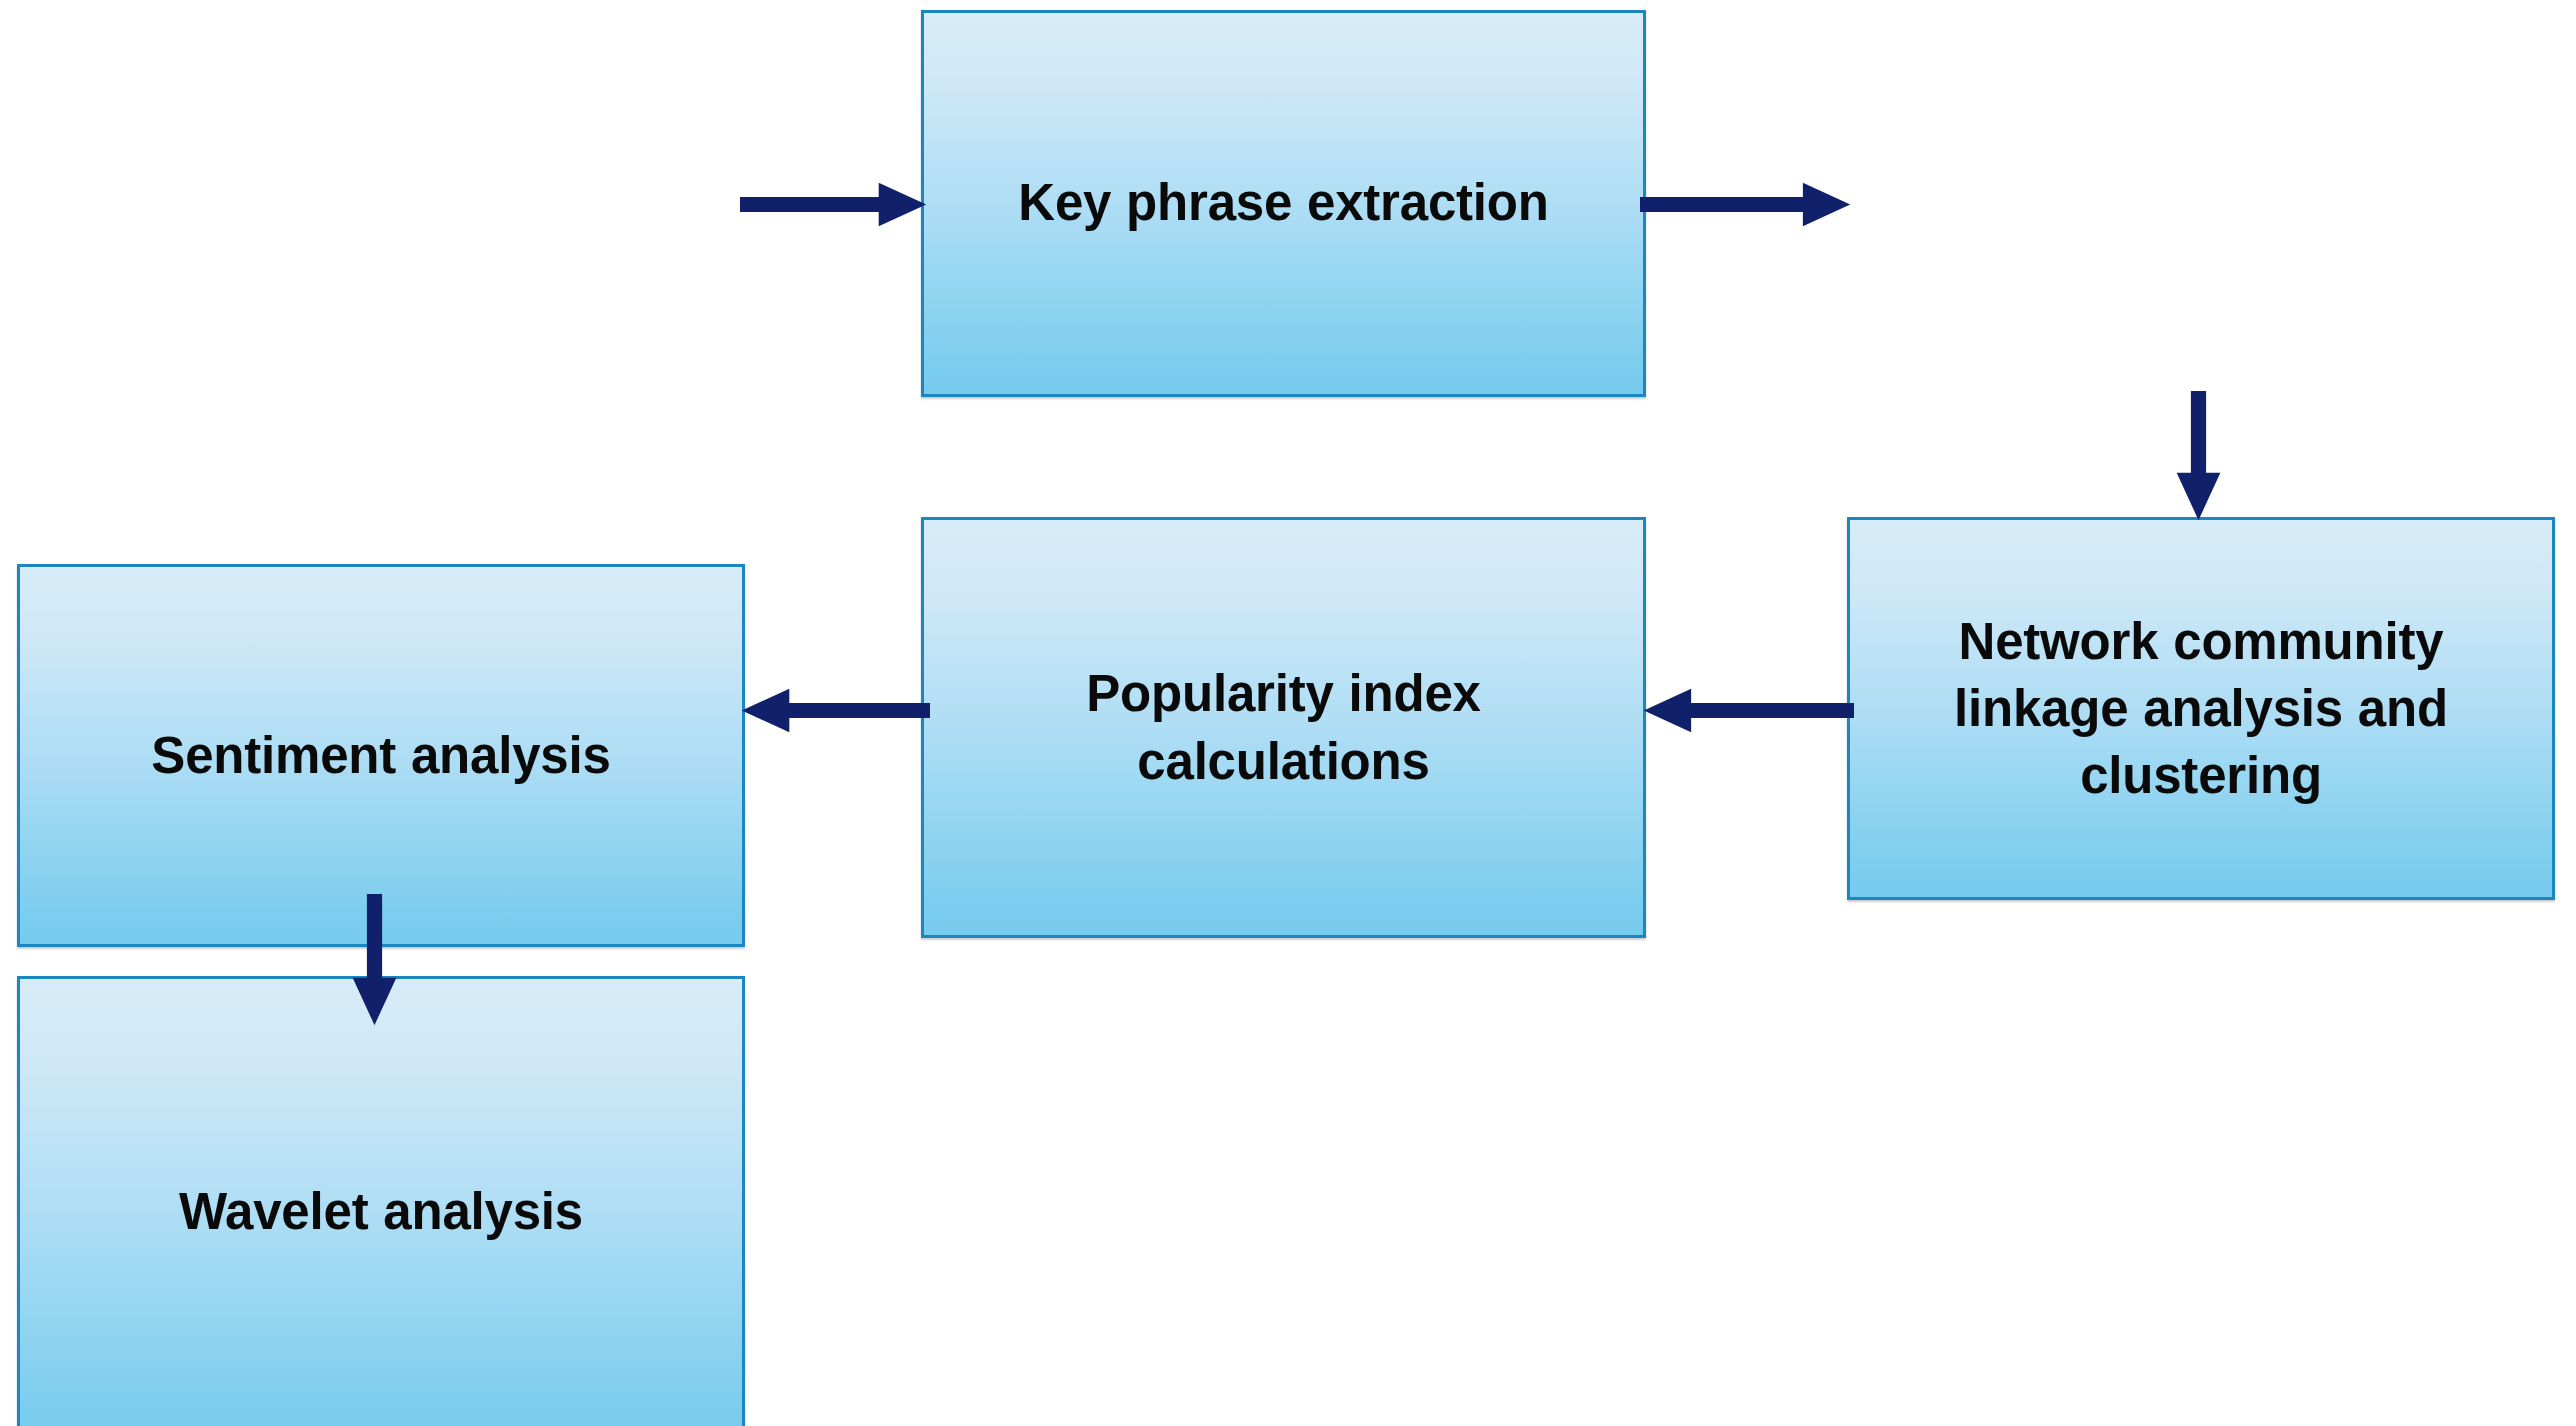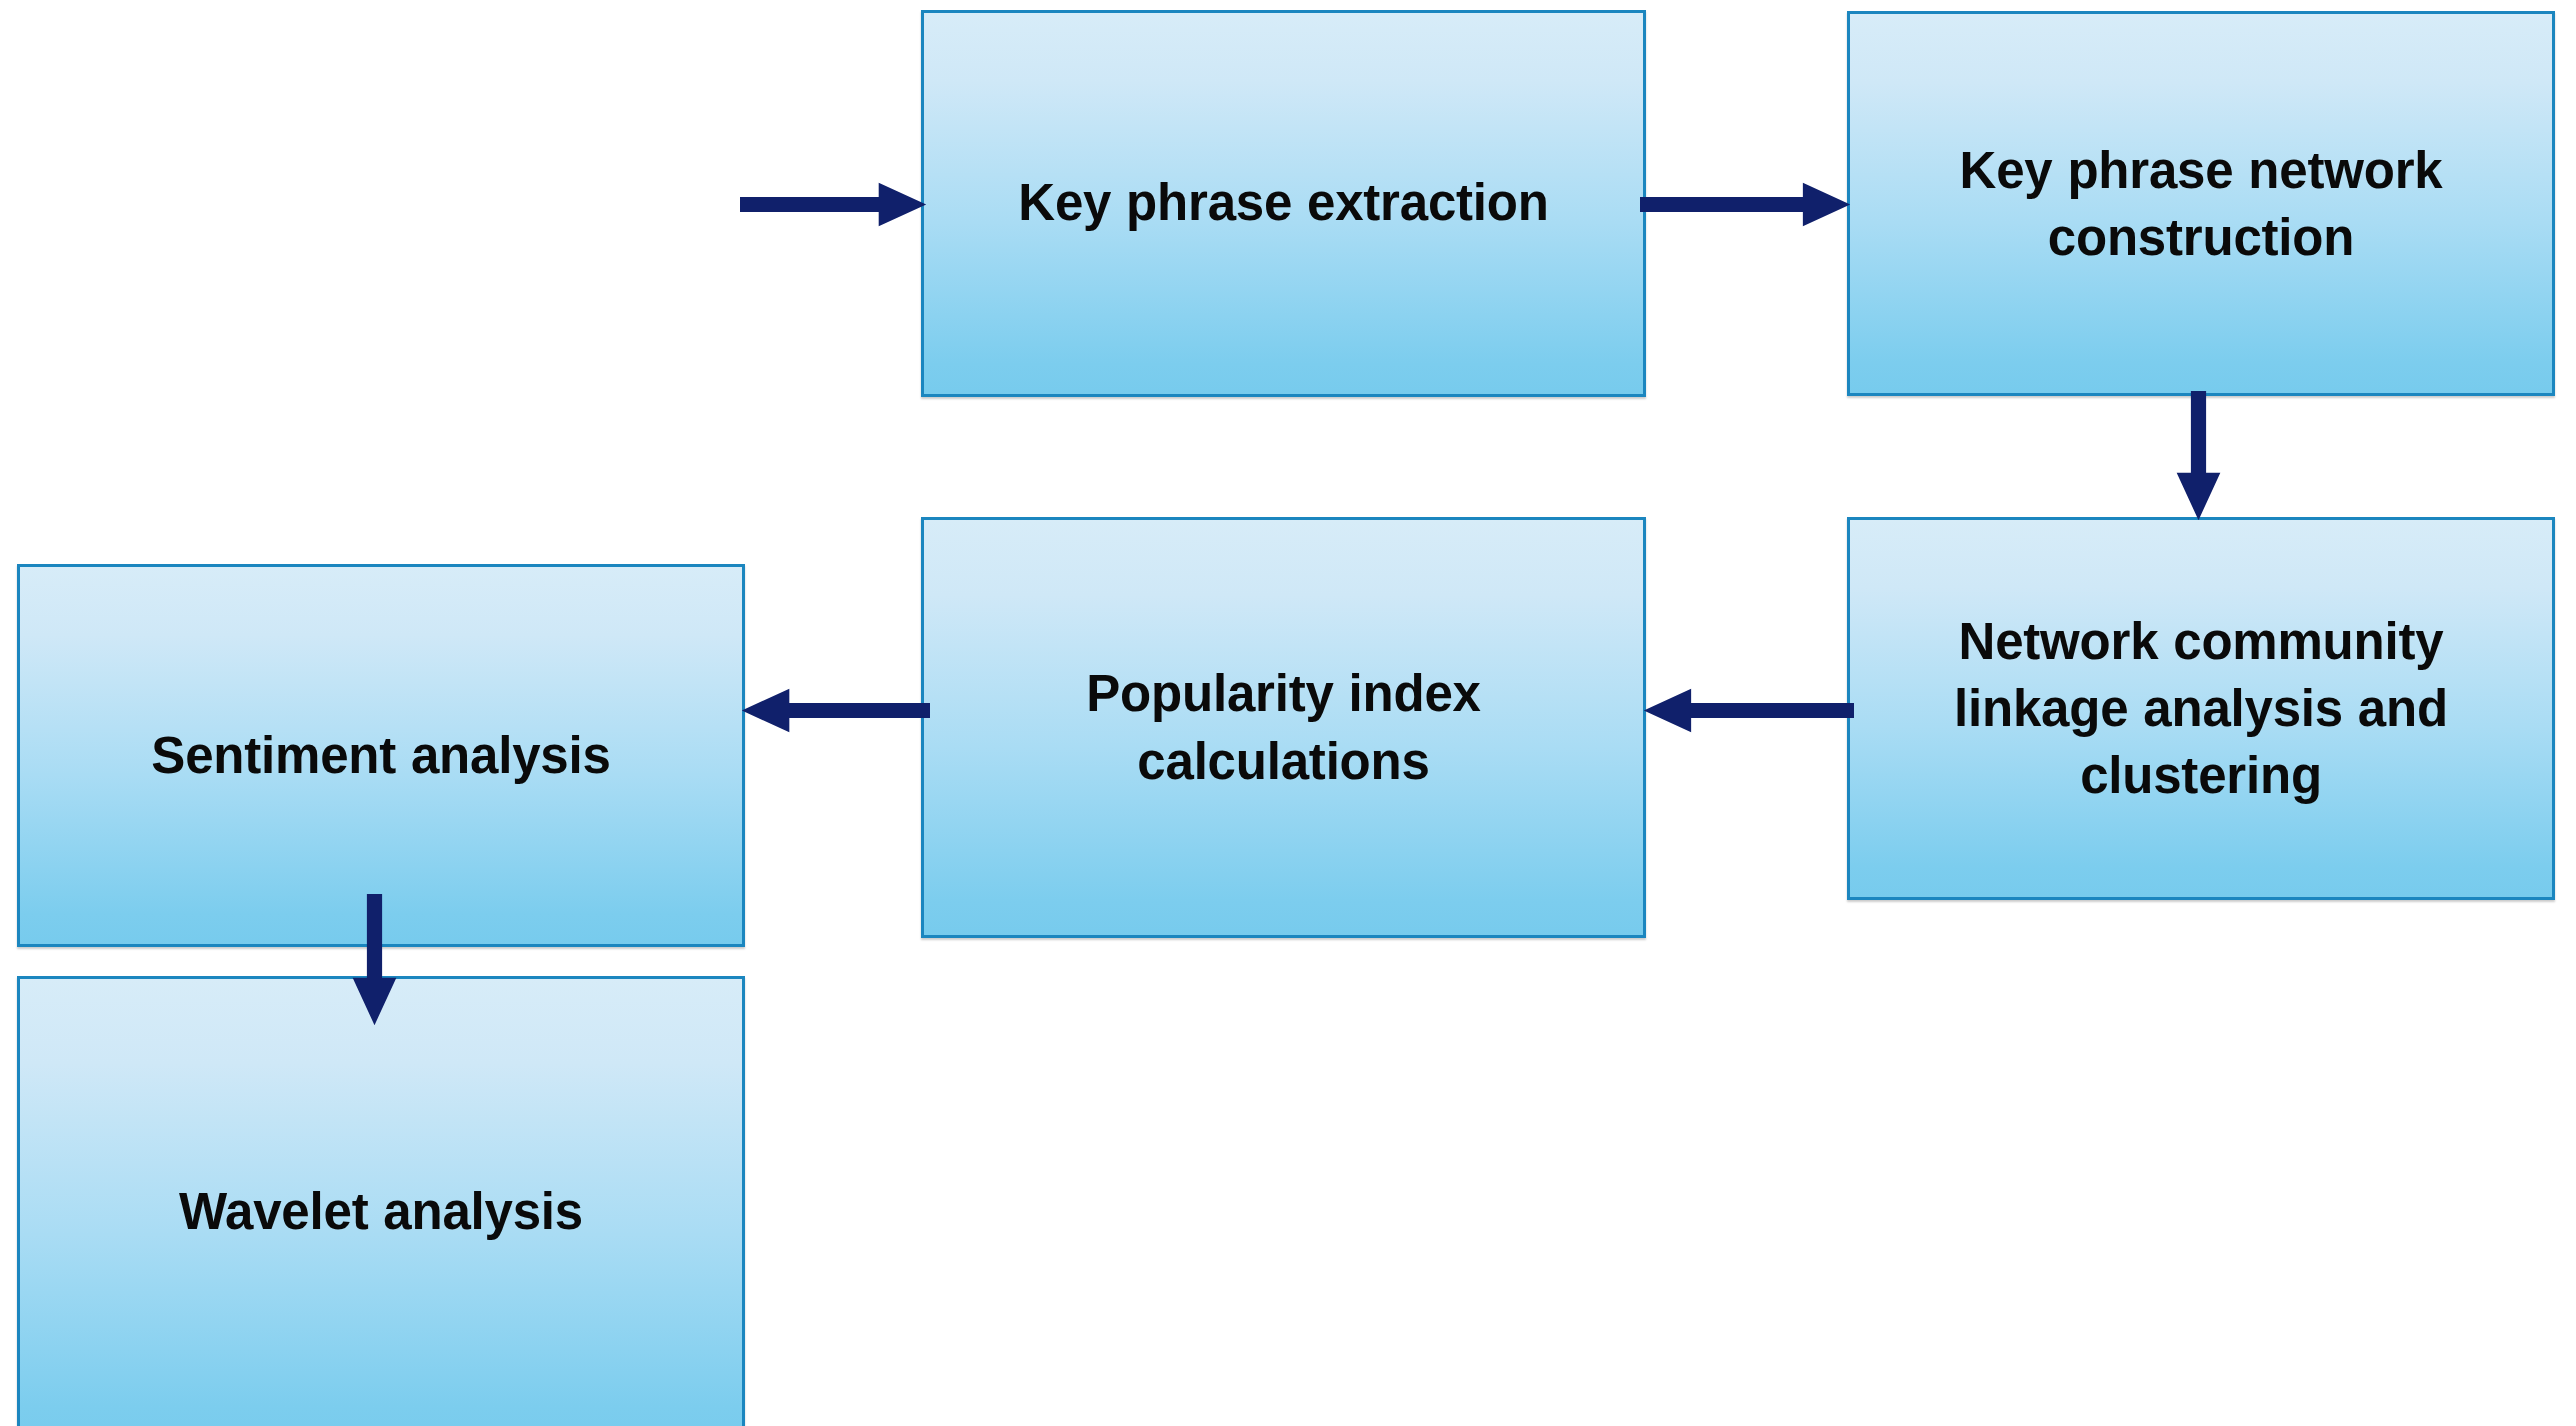--- a/index.html
+++ b/index.html
@@ -60,23 +60,20 @@
 </head>
 <body>
 
 <div id="canvas">
 
 
   <div class="node" style="left:921px; top:9.5px; width:725px; height:387px;">
     <div class="node-label">Key phrase extraction</div>
   </div>
 
-  <div class="node" style="left:1847px; top:11.4px; width:708px; height:385px;">
-    <div class="node-label">Key phrase network construction</div>
-  </div>
 
   <div class="node" style="left:17px; top:517px; width:728px; height:383px;margin-top:47px;">
     <div class="node-label">Sentiment analysis</div>
   </div>
 
   <div class="node" style="left:921px; top:517px; width:725px; height:421px;">
     <div class="node-label">Popularity index calculations</div>
   </div>
 
   <div class="node" style="left:1847px; top:517px; width:708px; height:383px;">

